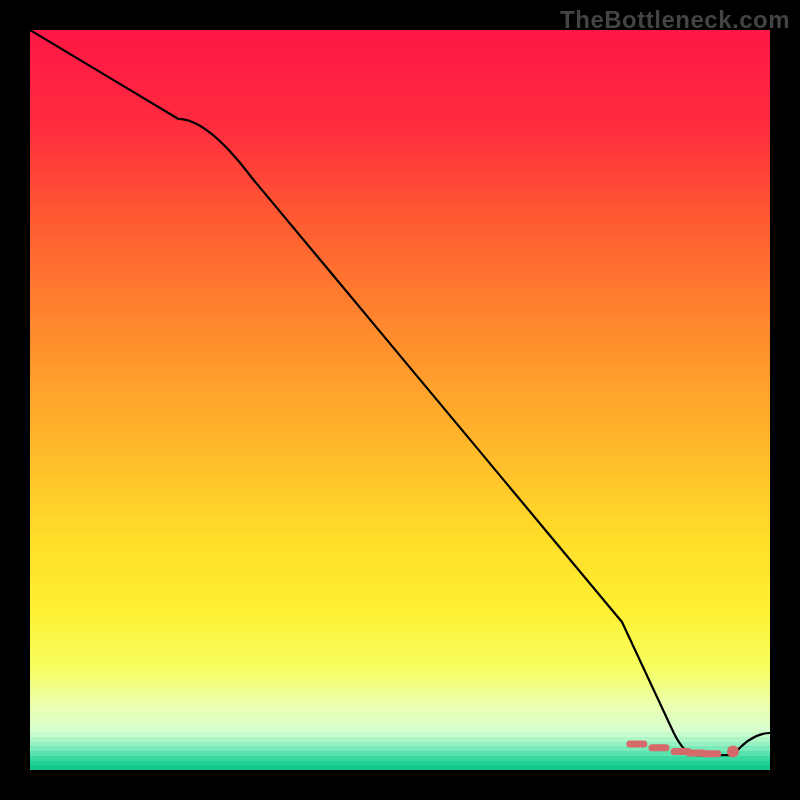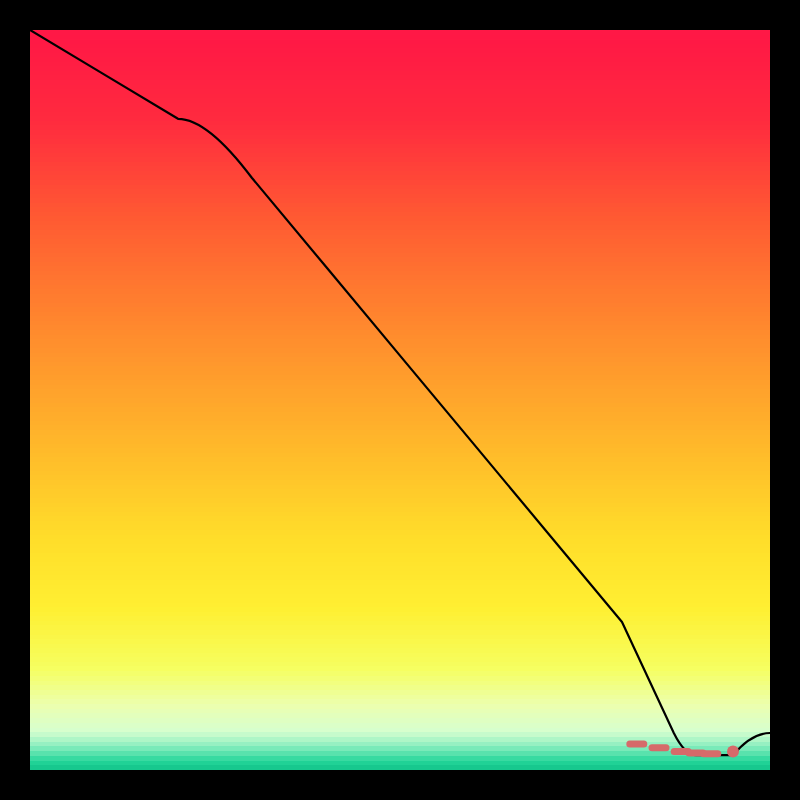--- a/index.html
+++ b/index.html
@@ -64,20 +64,21 @@
     stroke: #d66a6a;
     stroke-width: 7;
     stroke-linecap: round;
   }
 </style>
 </head>
 <body>
 
 <div class="stage">
 
+  <div class="watermark">TheBottleneck.com</div>
 
   <div class="plot-area">
 
     <div class="grad" id="grad">
         <div class="band" style="top: 0px; height: 5.54571px; background: rgb(255, 24, 70);"></div>
         <div class="band" style="top: 4.54571px; height: 5.54571px; background: rgb(255, 24, 69);"></div>
         <div class="band" style="top: 9.09143px; height: 5.54571px; background: rgb(255, 25, 69);"></div>
         <div class="band" style="top: 13.6371px; height: 5.54571px; background: rgb(255, 26, 68);"></div>
         <div class="band" style="top: 18.1829px; height: 5.54571px; background: rgb(255, 27, 68);"></div>
         <div class="band" style="top: 22.7286px; height: 5.54571px; background: rgb(255, 28, 68);"></div>

